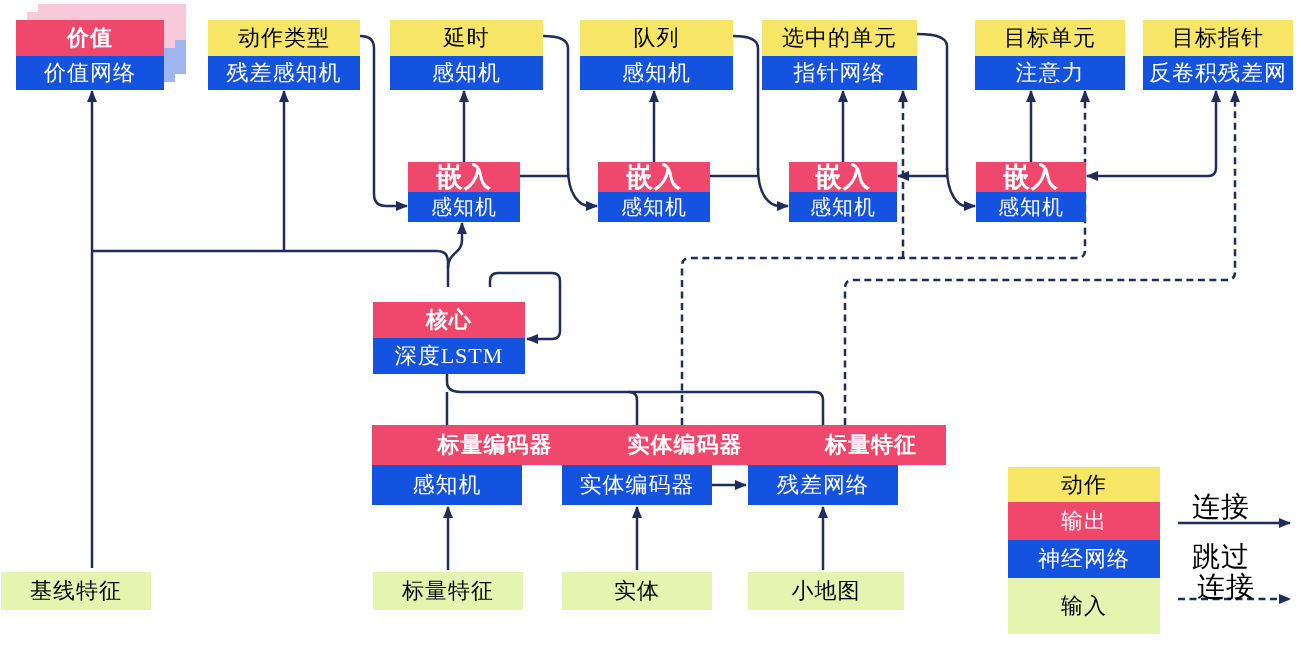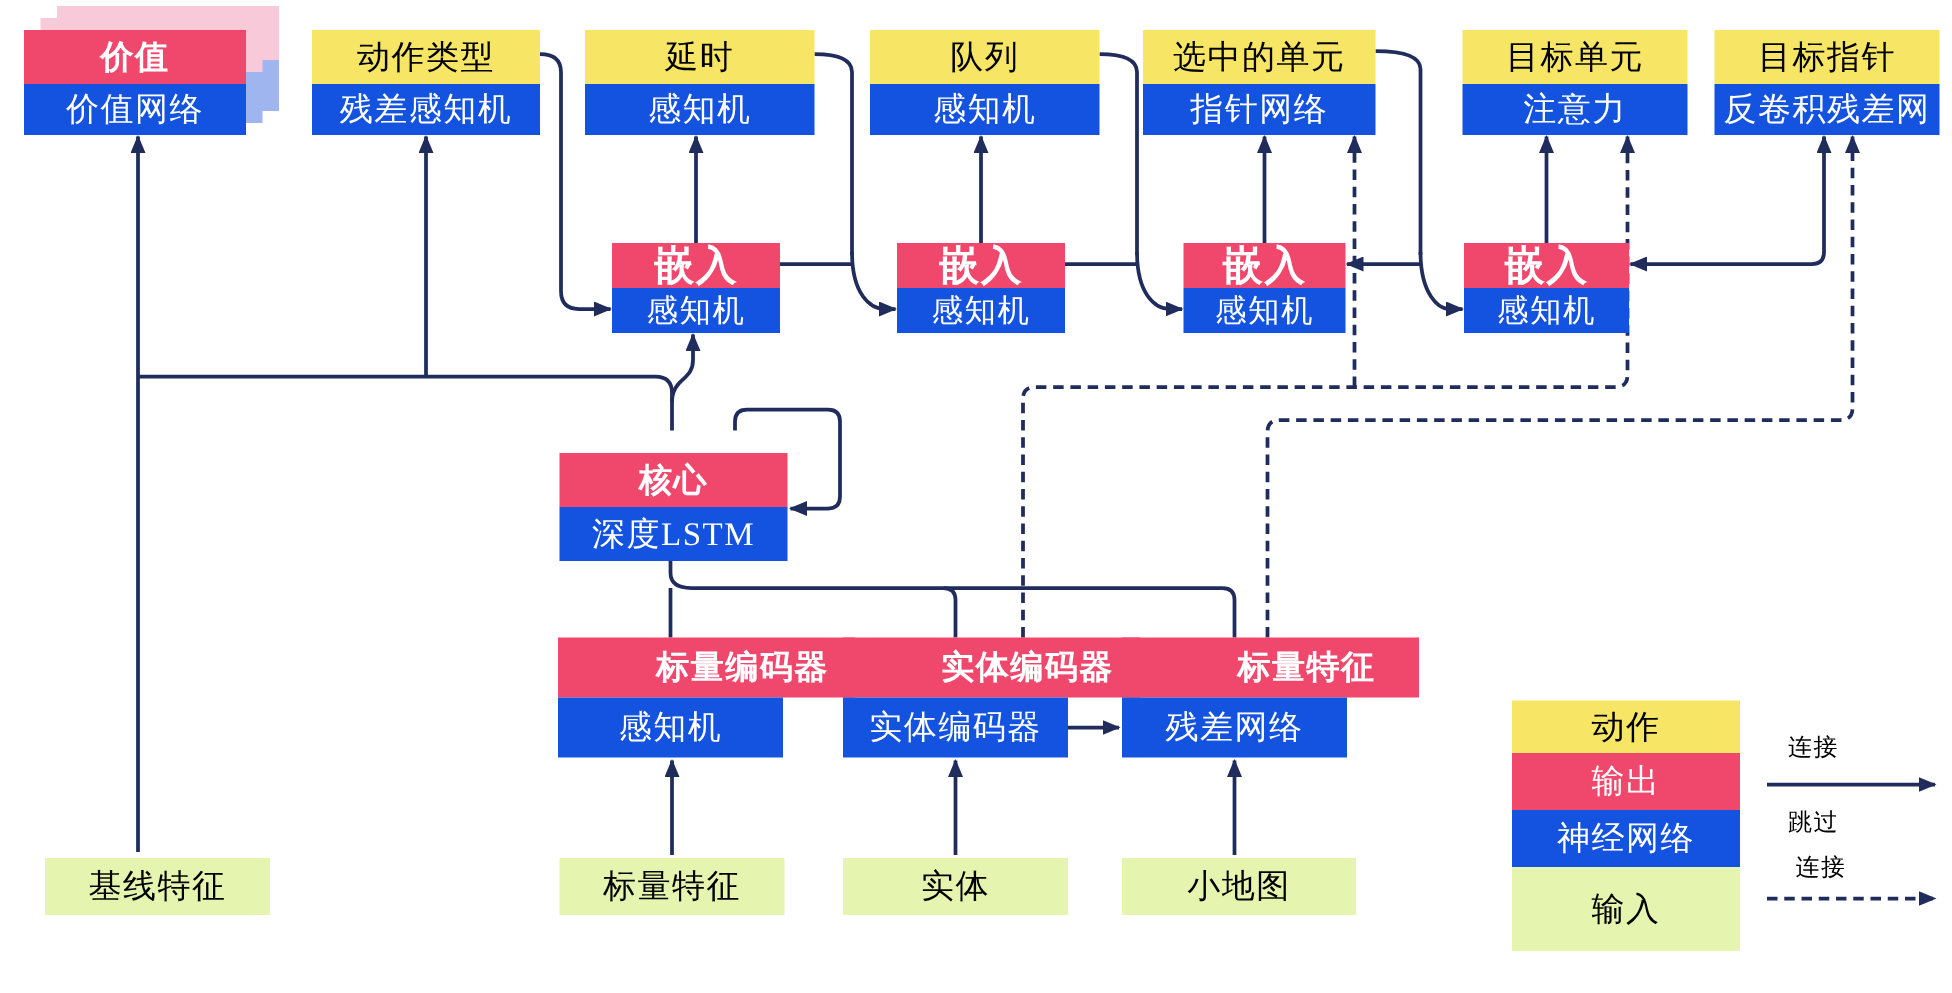--- a/index.html
+++ b/index.html
@@ -28,21 +28,21 @@
   .input-box{
     position:absolute;z-index:3;height:38px;background:#E5F5AF;color:#000;
     display:flex;align-items:center;justify-content:center;font-size:22px;letter-spacing:1px;
   }
   .legend{position:absolute;z-index:3;}
   .legend .row{
     width:152px;display:flex;align-items:center;justify-content:center;
     font-size:22px;letter-spacing:1px;
   }
   .lg-label{
-    position:absolute;z-index:3;font-size:16px;color:#000;letter-spacing:1px;white-space:nowrap;
+    position:absolute;z-index:3;font-size:28px;color:#000;letter-spacing:1px;white-space:nowrap;
   }
 </style>
 </head>
 <body>
 
 <div id="canvas">
 
   <svg id="wires" width="1301" height="662" viewBox="0 0 1301 662">
     <defs>
       <marker id="ah" viewBox="0 0 12 10" refX="11" refY="5" markerWidth="12" markerHeight="10" orient="auto" markerUnits="userSpaceOnUse">
@@ -154,21 +154,21 @@
   </div>
   <div class="card enc" style="left:562px;top:425px;width:150px">
     <div class="band out">实体编码器</div>
     <div class="band net">实体编码器</div>
   </div>
   <div class="card enc" style="left:748px;top:425px;width:150px">
     <div class="band out">标量特征</div>
     <div class="band net">残差网络</div>
   </div>
 
-  <div class="input-box" style="left:30px;top:572px;width:150px">基线特征</div>
+  <div class="input-box" style="left:1px;top:572px;width:150px">基线特征</div>
   <div class="input-box" style="left:373px;top:572px;width:150px">标量特征</div>
   <div class="input-box" style="left:562px;top:572px;width:150px">实体</div>
   <div class="input-box" style="left:748px;top:572px;width:156px">小地图</div>
 
   <div class="legend" style="left:1008px;top:467px">
     <div class="row" style="height:35px;background:#F7E566;color:#000">动作</div>
     <div class="row" style="height:38px;background:#F0486C;color:#fff">输出</div>
     <div class="row" style="height:38px;background:#1353E0;color:#fff">神经网络</div>
     <div class="row" style="height:56px;background:#E5F5AF;color:#000">输入</div>
   </div>

